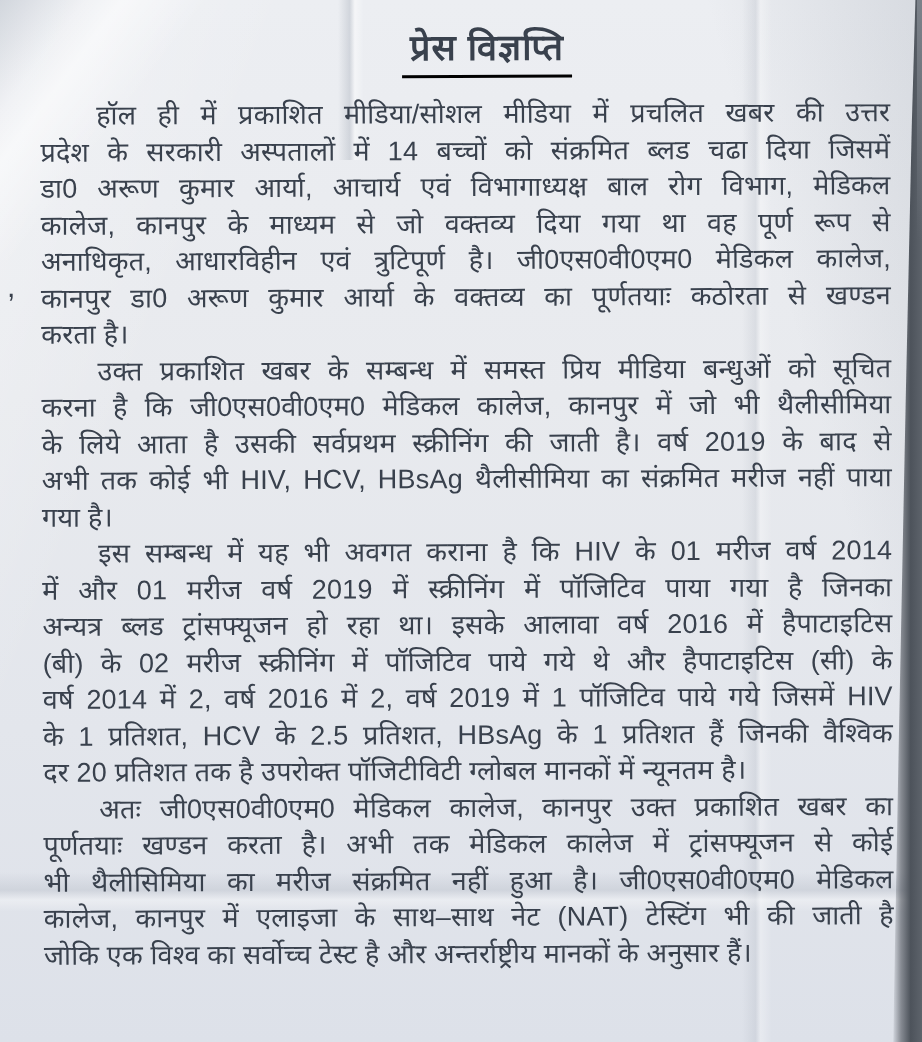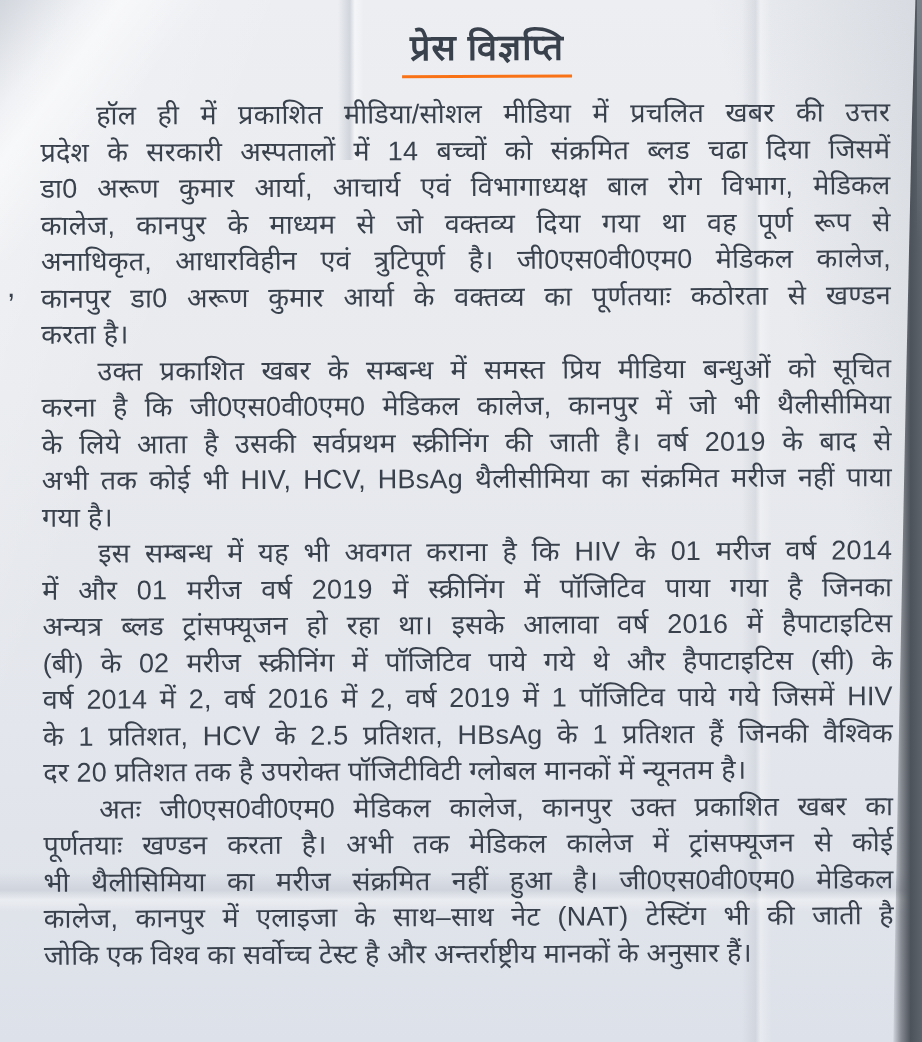--- a/index.html
+++ b/index.html
@@ -51,21 +51,21 @@
   .content{
     position:absolute;left:0;top:0;width:922px;height:1042px;
     color:#39414d;
     transform:rotate(-0.25deg);
   }
   .title{
     margin:22px auto 12px auto;
     width:max-content;max-width:700px;
     padding:0 8px 4px 8px;
     font-size:36px;font-weight:bold;letter-spacing:1px;
-    border-bottom:3px solid #f97316;
+    border-bottom:3px solid #000000;
     transform:translateX(28px);
   }
   .body-text{
     position:absolute;left:42px;top:96px;width:850px;
     font-size:27px;line-height:36.5px;font-weight:500;
     letter-spacing:0.2px;
   }
   .para{margin:0;}
   .line{
     text-align:justify;

